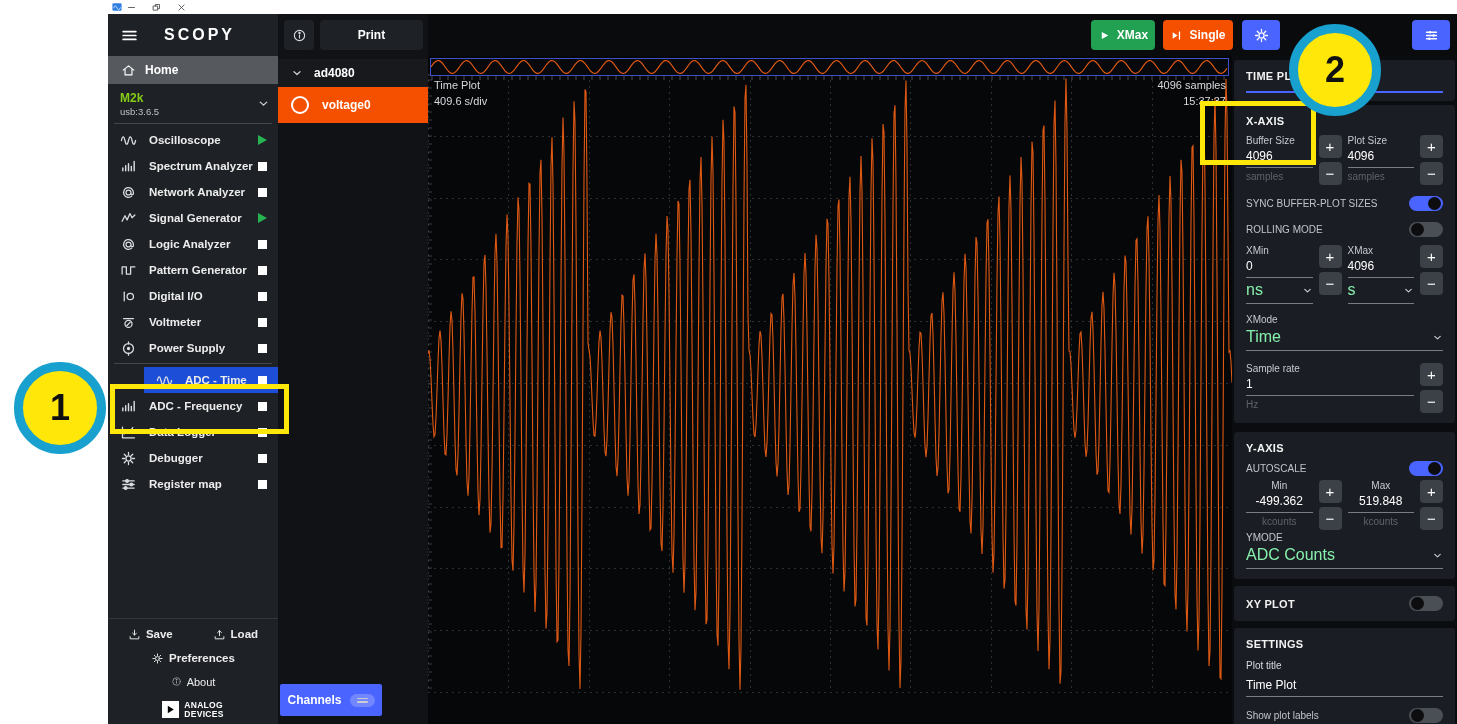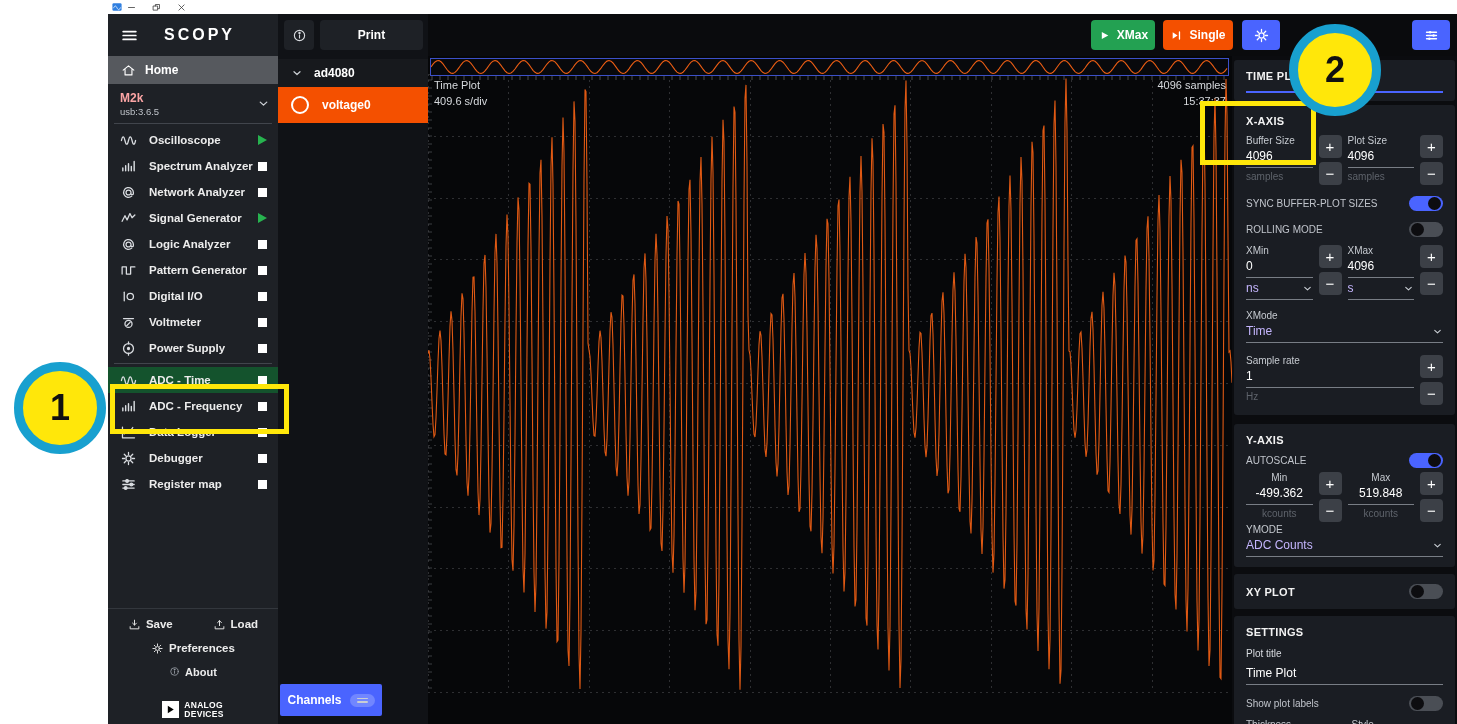--- a/index.html
+++ b/index.html
@@ -21,41 +21,41 @@
   
   .sidebar{width:170px;background:#1e2126;display:flex;flex-direction:column;color:#ececec;flex:0 0 auto;}
   .logo-row{height:42px;display:flex;align-items:center;flex:0 0 auto;}
   .hamb{margin-left:12px;display:flex;}
   .hamb svg{width:19px;height:19px;color:#fff;}
   .logo-text{flex:1;text-align:center;font-weight:bold;font-size:16px;letter-spacing:3px;color:#fff;margin-right:18px;}
   .home-row{height:28px;background:#56595e;display:flex;align-items:center;gap:9px;padding-left:13px;
             font-weight:bold;font-size:12px;color:#fff;flex:0 0 auto;}
   .home-row svg{width:15px;height:15px;color:#fff;}
   .devhdr{position:relative;padding:7px 10px 4px 12px;flex:0 0 auto;}
-  .devname{font-weight:bold;font-size:12px;color:#fca5a5;}
+  .devname{font-weight:bold;font-size:12px;color:#84cc16;}
   .devsub{font-size:9.5px;color:#bfc3c9;margin-top:1px;}
   .devchev{position:absolute;right:8px;top:12px;color:#cdd1d6;}
   .devchev svg{width:13px;height:13px;}
   .devdiv{border-bottom:1px solid #41454c;margin:2px 6px 3px 6px;}
   .tool{height:26px;display:flex;align-items:center;padding:0 11px 0 12px;font-size:11.5px;font-weight:bold;color:#ececec;flex:0 0 auto;}
-  .tool.active{background:#14532d;}
+  .tool.active{background:#1d4ed8;margin-left:36px;}
   .ticon{width:20px;margin-right:9px;display:flex;color:#dadde1;}
   .ticon svg{width:17px;height:17px;}
   .status{margin-left:auto;}
   .status.stopped{width:9px;height:9px;background:#ffffff;}
   .status.running{width:0;height:0;border-left:9px solid #27b34f;border-top:5px solid transparent;border-bottom:5px solid transparent;}
   .sidebar-footer{margin-top:auto;border-top:1px solid #33373d;padding:9px 0 5px;flex:0 0 auto;}
   .saveload{display:flex;justify-content:space-around;font-weight:bold;font-size:11.5px;}
   .sl-item{display:flex;align-items:center;gap:5px;}
   .sl-item svg{width:13px;height:13px;color:#e6e6e6;}
   .prefs-row{display:flex;justify-content:center;align-items:center;gap:5px;margin-top:11px;font-weight:bold;font-size:11.5px;}
   .prefs-row svg{width:13px;height:13px;}
-  .about-row{display:flex;justify-content:center;align-items:center;gap:5px;margin-top:11px;font-weight:bold;font-size:11px;}
+  .about-row{display:flex;justify-content:center;align-items:center;gap:5px;margin-top:11px;font-weight:normal;font-size:11px;}
   .about-row svg{width:11px;height:11px;color:#9aa0a7;}
-  .brand{display:flex;justify-content:center;align-items:center;gap:5px;margin-top:23px;}
+  .brand{display:flex;justify-content:center;align-items:center;gap:5px;margin-top:13px;}
   .brand-box{width:17px;height:17px;background:#fff;display:flex;align-items:center;justify-content:center;}
   .brand-box svg{width:13px;height:13px;}
   .brand-text{font-size:8.5px;font-weight:bold;line-height:1.08;color:#fff;letter-spacing:.3px;}
 
   
   .chanpanel{width:150px;background:#101216;position:relative;flex:0 0 auto;}
   .cp-top{display:flex;gap:6px;padding:6px 5px 6px 6px;}
   .info-btn{width:30px;height:30px;background:#1e2126;border-radius:4px;display:flex;align-items:center;justify-content:center;color:#d7dade;}
   .info-btn svg{width:15px;height:15px;}
   .print-btn{flex:1;height:30px;background:#1e2126;border-radius:4px;display:flex;align-items:center;justify-content:center;
@@ -108,21 +108,21 @@
   .pmcol{display:flex;flex-direction:column;gap:4px;flex:0 0 auto;}
   .pm{width:23px;height:23px;background:#3c4047;border-radius:4px;color:#fff;font-size:15px;line-height:1;
       display:flex;align-items:center;justify-content:center;}
   .trow{display:flex;align-items:center;justify-content:space-between;margin-top:11px;}
   .tlab{font-size:10px;color:#c0c4cb;}
   .toggle{width:34px;height:15px;border-radius:8px;background:#4a4e55;position:relative;flex:0 0 auto;}
   .toggle .knob{width:13px;height:13px;border-radius:50%;background:#0d0d10;position:absolute;top:1px;left:2px;}
   .toggle.on{background:#4a64ff;}
   .toggle.on .knob{left:auto;right:2px;}
   .drop{display:flex;justify-content:space-between;align-items:center;border-bottom:1px solid #787d85;
-        padding:3px 0 4px;font-size:12px;color:#c4b5fd;}
+        padding:3px 0 4px;font-size:16px;color:#86efac;}
   .dchev{color:#cbd0d6;display:flex;}
   .dchev svg{width:11px;height:11px;}
   .seclabel{font-size:10px;color:#c6cad0;margin-top:10px;}
 
   
   .hl-box{position:absolute;border:5px solid #ffe70a;z-index:40;}
   .num-circle{position:absolute;width:74px;height:74px;border-radius:50%;background:#ffe70a;border:9px solid #18a0cf;
               display:flex;align-items:center;justify-content:center;font-size:36px;font-weight:bold;color:#101010;z-index:50;}
 </style>
 </head>

